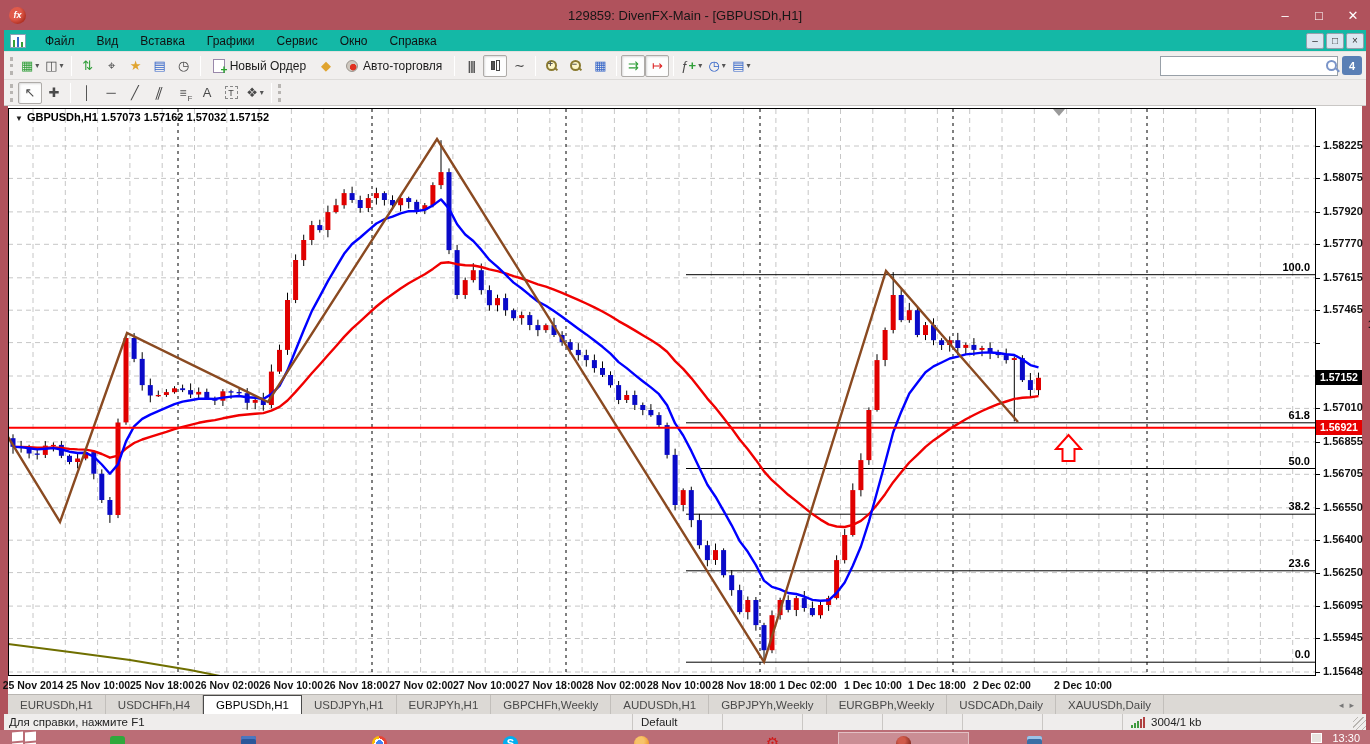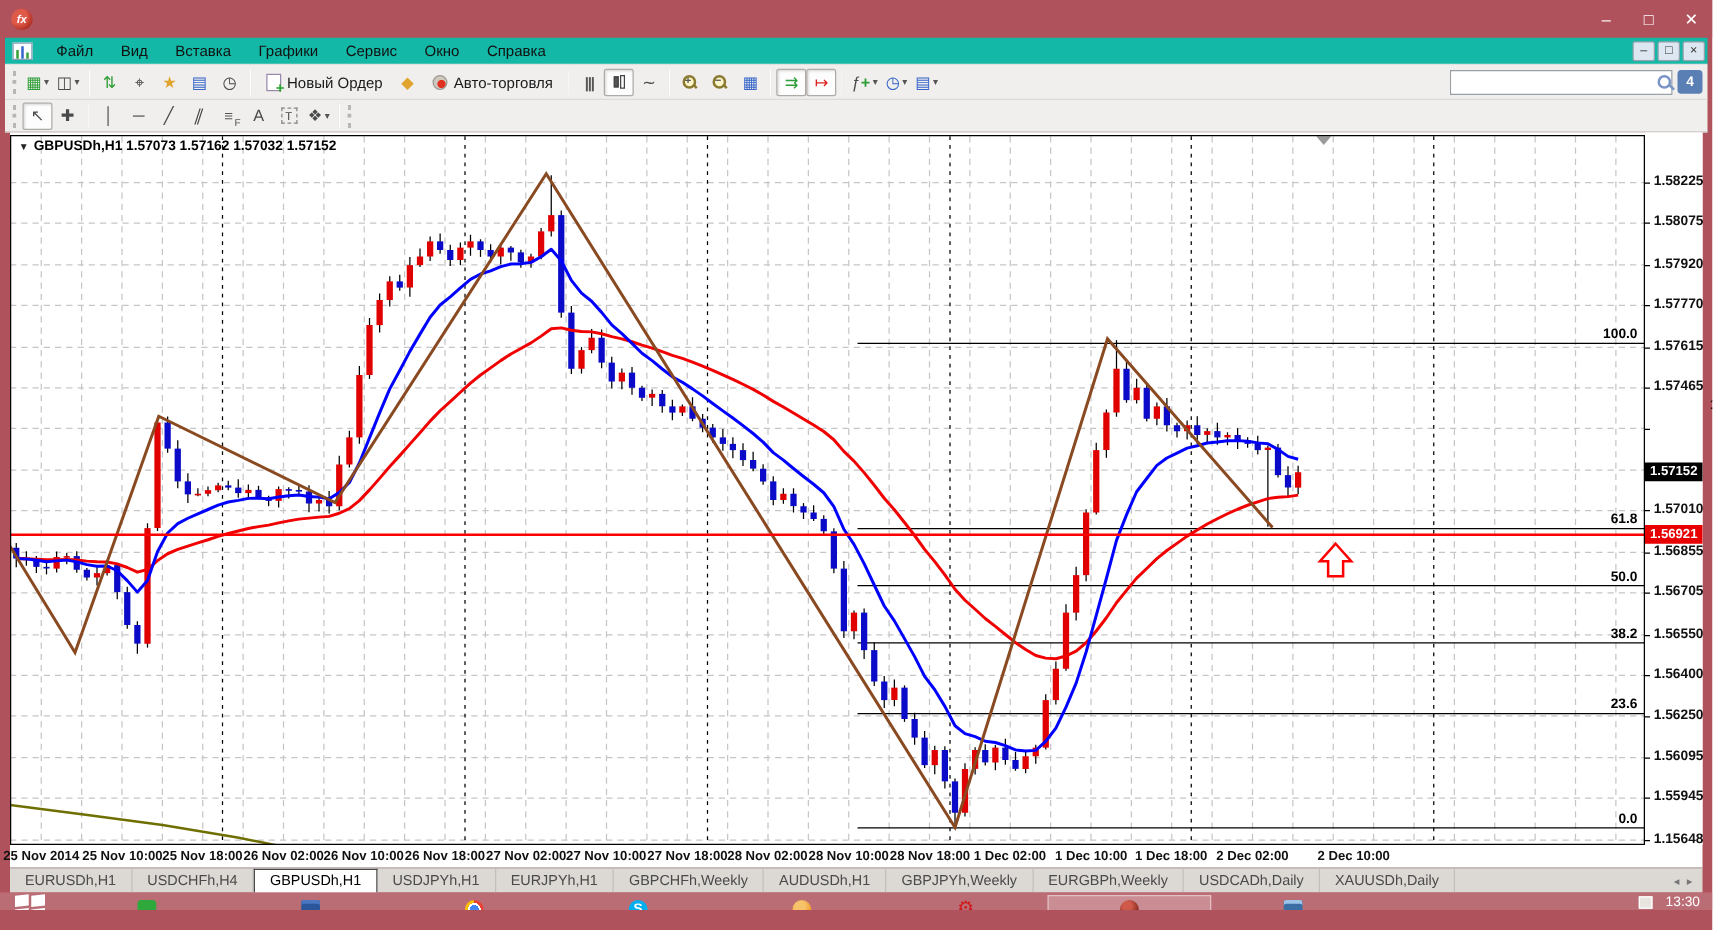--- a/index.html
+++ b/index.html
@@ -119,20 +119,21 @@
   .tray-ic { width:11px; height:10px; margin-top:3px; background:#e8e4e0; border:1px solid #fff; }
   .tray-time { color:#fff; font-size:11px; margin-top:2px; }
 </style>
 </head>
 <body>
 
 <div class="window">
 
   <div class="titlebar">
     <div class="app-logo">fx</div>
+    <div class="title-text">129859: DivenFX-Main - [GBPUSDh,H1]</div>
     <div class="win-controls">
       <div class="win-btn">–</div>
       <div class="win-btn">□</div>
       <div class="win-btn">✕</div>
     </div>
   </div>
 
   <div class="menubar">
     <span class="mdi-doc-icon"></span>
     <span id="menu-items" style="display: inline-flex;">
@@ -698,20 +699,40 @@
       <span class="tab">GBPJPYh,Weekly</span>
       <span class="tab">EURGBPh,Weekly</span>
       <span class="tab">USDCADh,Daily</span>
       <span class="tab">XAUUSDh,Daily</span>
       <span class="tab-scroll">
         <span class="">◂</span>
         <span class="">▸</span>
       </span>
     </div>
 
+  <div class="statusbar">
+    <span class="sb-help">Для справки, нажмите F1</span>
+    <span class="sb-panel sb-default">Default</span>
+    <span class="sb-panel sb-empty"></span>
+    <span class="sb-panel sb-empty"></span>
+    <span class="sb-panel sb-empty"></span>
+    <span class="sb-panel sb-empty"></span>
+    <span class="sb-panel sb-empty"></span>
+    <span class="sb-panel">
+      <span class="signal-bars">
+          <i style="height:3px"></i>
+          <i style="height:5px"></i>
+          <i style="height:7px"></i>
+          <i style="height:9px"></i>
+          <i style="height:11px"></i>
+        </span>
+      <span>3004/1 kb</span>
+    </span>
+    <span class="sb-grip"></span>
+  </div>
 
   <div class="taskbar">
     <span class="tb-start">
         <i></i>
         <i></i>
         <i></i>
         <i></i>
       </span>
     <span id="task-buttons" style="display:flex;margin-left:14px;">
         <span class="task-btn">

